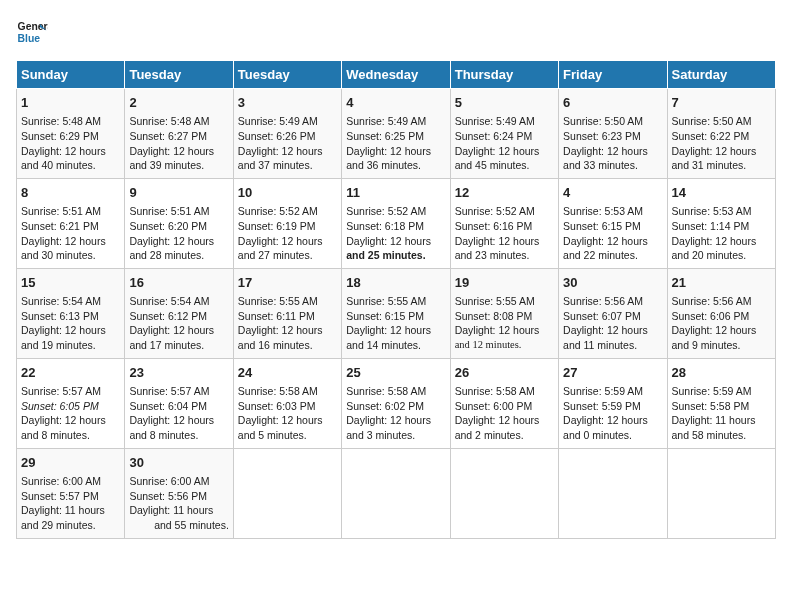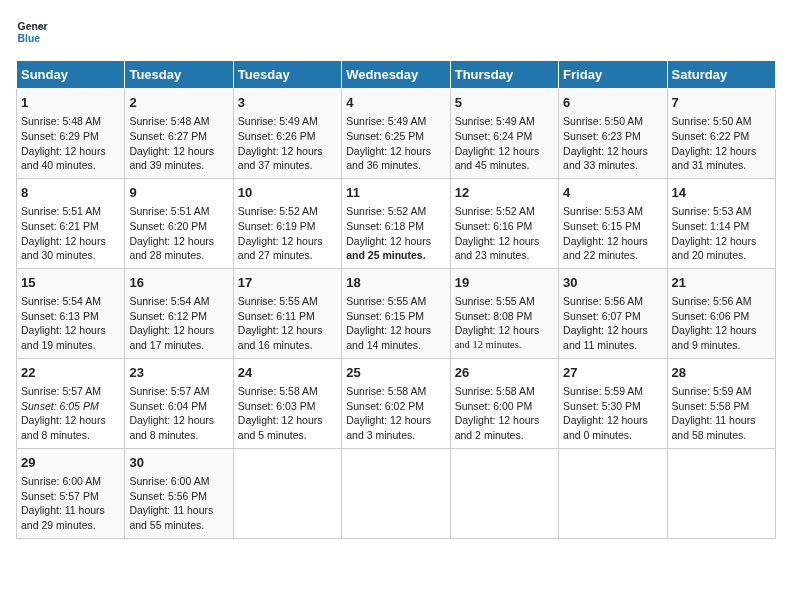--- a/index.html
+++ b/index.html
@@ -290,21 +290,21 @@
         <td>
           <span class="day-num">26</span>
           <span style="display: block;">Sunrise: 5:58 AM</span>
           <span style="display: block;">Sunset: 6:00 PM</span>
           <span style="display: block;">Daylight: 12 hours</span>
           <span style="display: block;">and 2 minutes.</span>
         </td>
         <td>
           <span class="day-num">27</span>
           <span style="display: block;">Sunrise: 5:59 AM</span>
-          <span style="display: block;">Sunset: 5:30 PM</span>
+          <span style="display: block;">Sunset: 5:59 PM</span>
           <span style="display: block;">Daylight: 12 hours</span>
           <span style="display: block;">and 0 minutes.</span>
         </td>
         <td>
           <span class="day-num">28</span>
           <span style="display: block;">Sunrise: 5:59 AM</span>
           <span style="display: block;">Sunset: 5:58 PM</span>
           <span style="display: block;">Daylight: 11 hours</span>
           <span style="display: block;">and 58 minutes.</span>
         </td>
@@ -315,21 +315,21 @@
           <span style="display: block;">Sunrise: 6:00 AM</span>
           <span style="display: block;">Sunset: 5:57 PM</span>
           <span style="display: block;">Daylight: 11 hours</span>
           <span style="display: block;">and 29 minutes.</span>
         </td>
         <td>
           <span class="day-num">30</span>
           <span style="display: block;">Sunrise: 6:00 AM</span>
           <span style="display: block;">Sunset: 5:56 PM</span>
           <span style="display: block;">Daylight: 11 hours</span>
-          <span style="display: block;">and 55 minutes.</span>
+          <span style="display: block; text-align: right;">and 55 minutes.</span>
         </td>
         <td class="empty-cell"></td>
         <td class="empty-cell"></td>
         <td class="empty-cell"></td>
         <td class="empty-cell"></td>
         <td class="empty-cell"></td>
       </tr>
     </tbody>
 </table>
 

